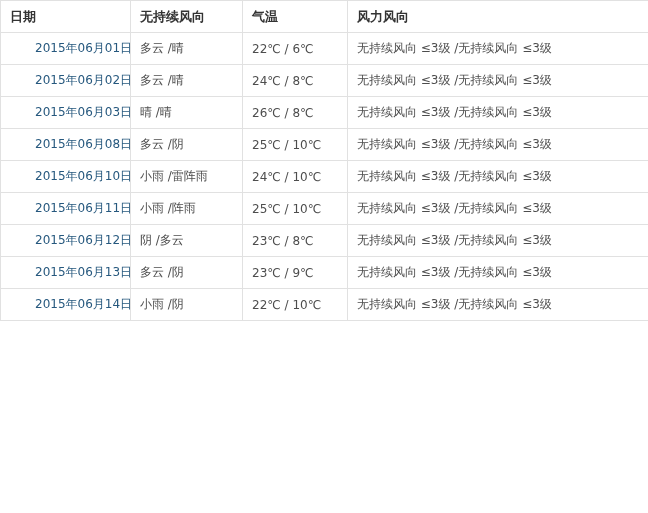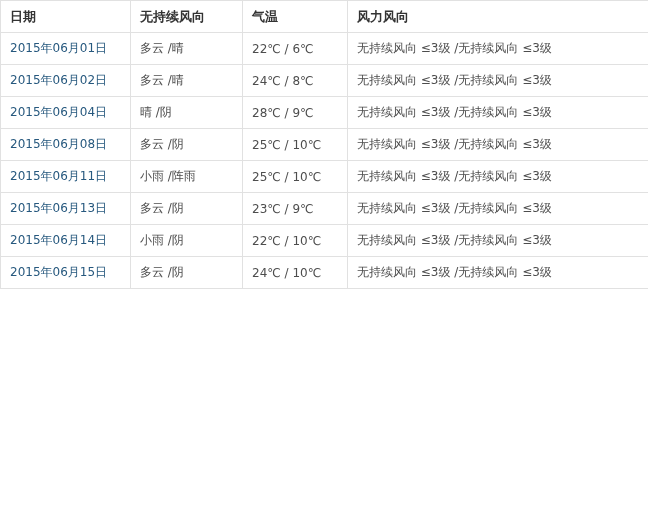--- a/index.html
+++ b/index.html
@@ -42,20 +42,21 @@
   }
   .weather-table td{
     height:31px;
     font-size:12px;
     color:var(--body-text);
   }
   .date-link{
     color:var(--link-color);
     text-decoration:none;
     font-size:12px;
+    margin-left:25px;
   }
   
   .table-wrap{
     width:648px;
     height:513px;
     overflow:hidden;
   }
 </style>
 </head>
 <body>
@@ -100,71 +101,99 @@
       <span>多云 /晴</span>
     </td>
     <td>
       <span>24℃ / 8℃</span>
     </td>
     <td>
       <span>无持续风向 ≤3级 /无持续风向 ≤3级</span>
     </td>
   </tr>
 
-
-  <tr>
-    <td>
-      <a href="#" class="date-link">2015年06月04日</a>
-    </td>
-    <td>
-      <span>晴 /阴</span>
-    </td>
-    <td>
-      <span>28℃ / 9℃</span>
-    </td>
-    <td>
-      <span>无持续风向 ≤3级 /无持续风向 ≤3级</span>
-    </td>
-  </tr>
+  <tr>
+    <td>
+      <a href="#" class="date-link">2015年06月03日</a>
+    </td>
+    <td>
+      <span>晴 /晴</span>
+    </td>
+    <td>
+      <span>26℃ / 8℃</span>
+    </td>
+    <td>
+      <span>无持续风向 ≤3级 /无持续风向 ≤3级</span>
+    </td>
+  </tr>
+
 
 
 
 
   <tr>
     <td>
       <a href="#" class="date-link">2015年06月08日</a>
     </td>
     <td>
       <span>多云 /阴</span>
     </td>
     <td>
       <span>25℃ / 10℃</span>
     </td>
     <td>
       <span>无持续风向 ≤3级 /无持续风向 ≤3级</span>
     </td>
   </tr>
 
 
+  <tr>
+    <td>
+      <a href="#" class="date-link">2015年06月10日</a>
+    </td>
+    <td>
+      <span>小雨 /雷阵雨</span>
+    </td>
+    <td>
+      <span>24℃ / 10℃</span>
+    </td>
+    <td>
+      <span>无持续风向 ≤3级 /无持续风向 ≤3级</span>
+    </td>
+  </tr>
 
   <tr>
     <td>
       <a href="#" class="date-link">2015年06月11日</a>
     </td>
     <td>
       <span>小雨 /阵雨</span>
     </td>
     <td>
       <span>25℃ / 10℃</span>
     </td>
     <td>
       <span>无持续风向 ≤3级 /无持续风向 ≤3级</span>
     </td>
   </tr>
 
+  <tr>
+    <td>
+      <a href="#" class="date-link">2015年06月12日</a>
+    </td>
+    <td>
+      <span>阴 /多云</span>
+    </td>
+    <td>
+      <span>23℃ / 8℃</span>
+    </td>
+    <td>
+      <span>无持续风向 ≤3级 /无持续风向 ≤3级</span>
+    </td>
+  </tr>
 
   <tr>
     <td>
       <a href="#" class="date-link">2015年06月13日</a>
     </td>
     <td>
       <span>多云 /阴</span>
     </td>
     <td>
       <span>23℃ / 9℃</span>
@@ -182,29 +211,15 @@
       <span>小雨 /阴</span>
     </td>
     <td>
       <span>22℃ / 10℃</span>
     </td>
     <td>
       <span>无持续风向 ≤3级 /无持续风向 ≤3级</span>
     </td>
   </tr>
 
-  <tr>
-    <td>
-      <a href="#" class="date-link">2015年06月15日</a>
-    </td>
-    <td>
-      <span>多云 /阴</span>
-    </td>
-    <td>
-      <span>24℃ / 10℃</span>
-    </td>
-    <td>
-      <span>无持续风向 ≤3级 /无持续风向 ≤3级</span>
-    </td>
-  </tr>
 </tbody>
   </table>
 </div>
 
 </body></html>

